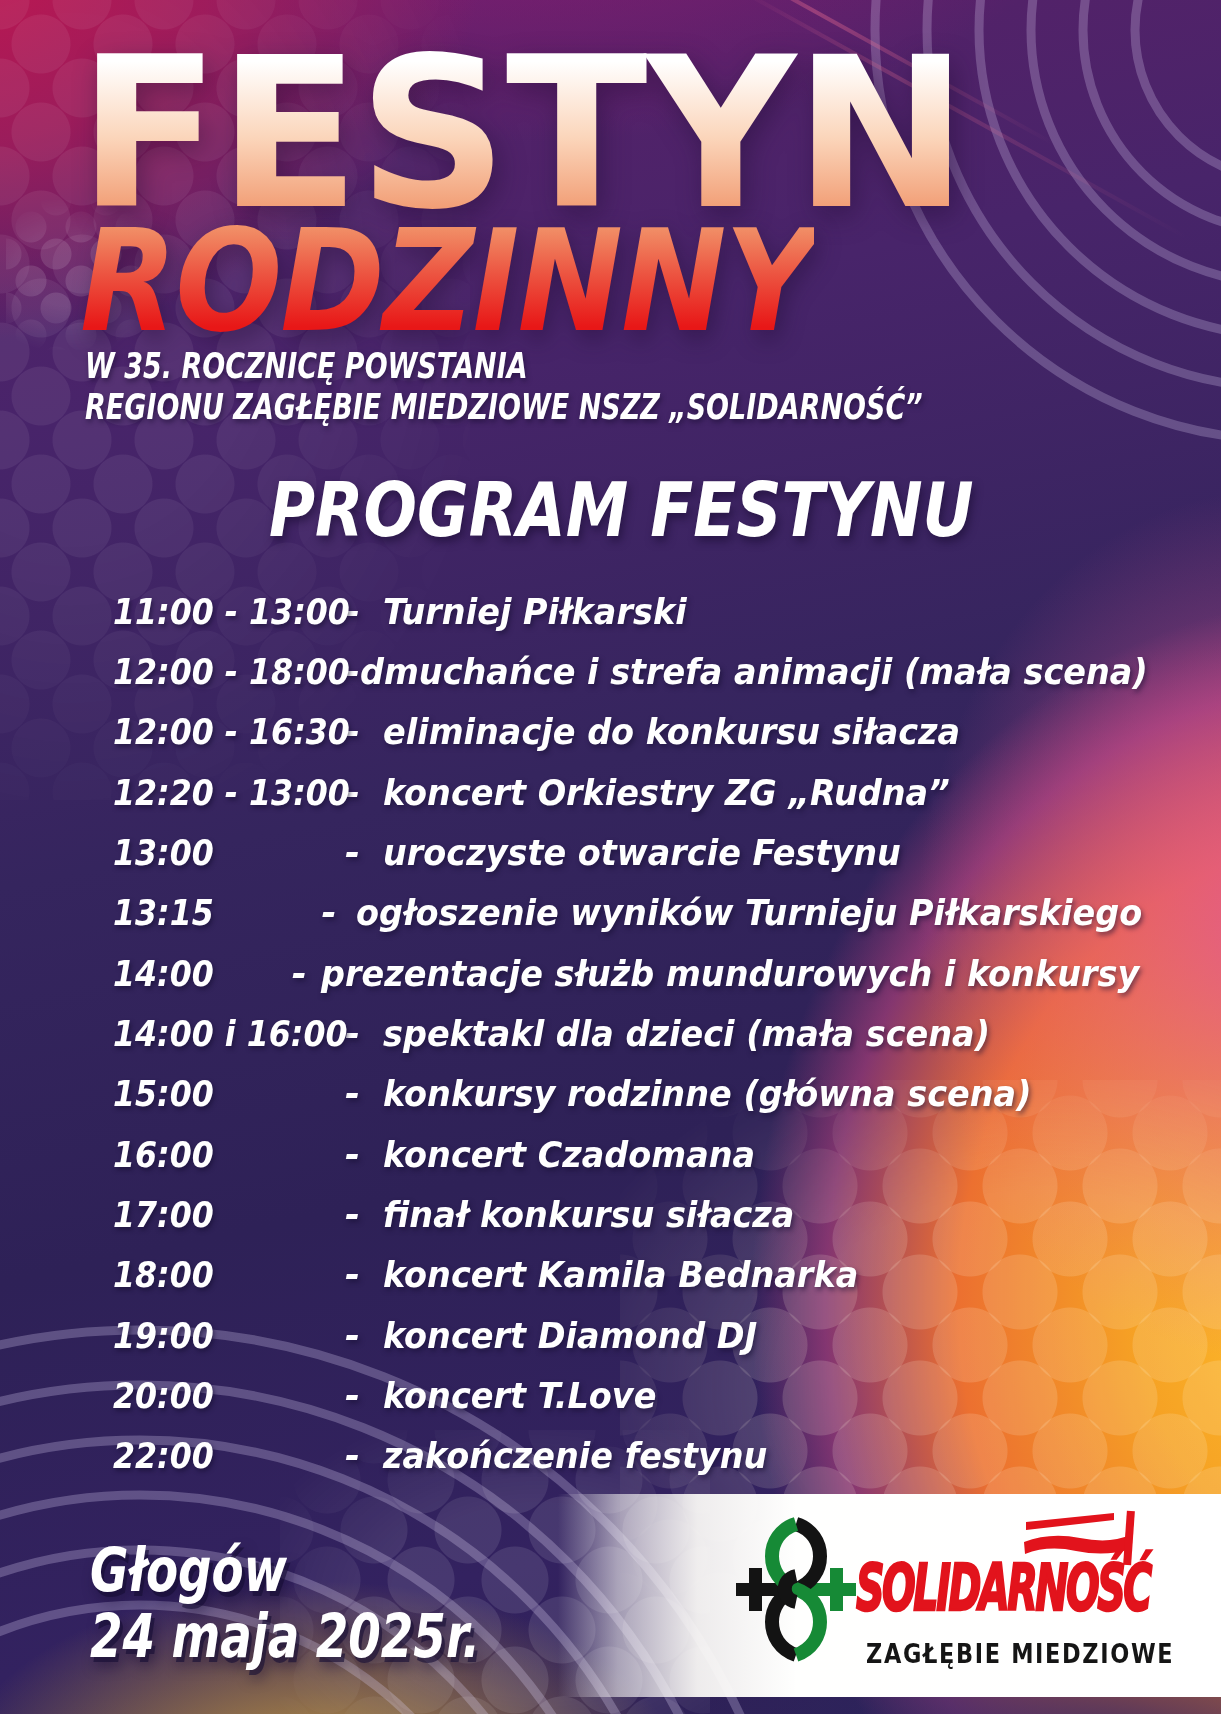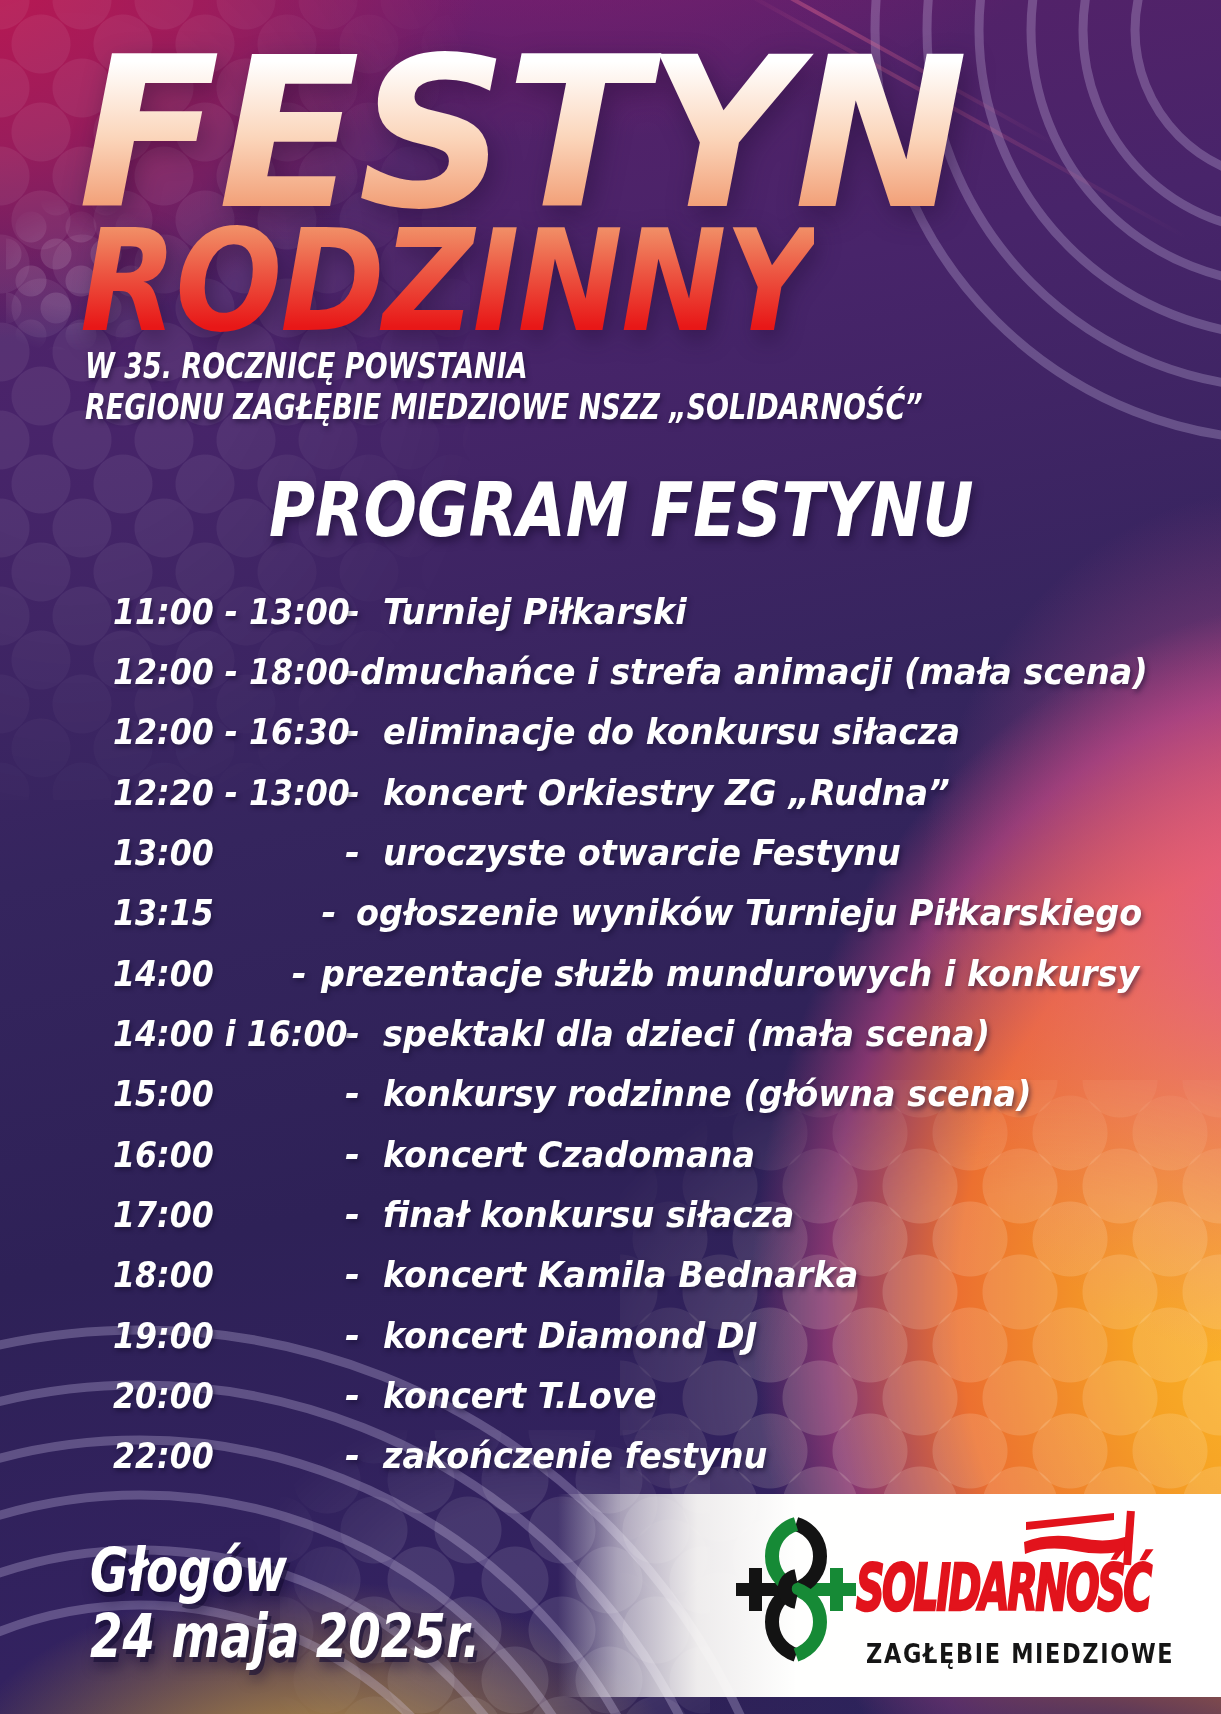--- a/index.html
+++ b/index.html
@@ -37,21 +37,21 @@
             mask-image:radial-gradient(ellipse at 60% 60%,#000 40%,transparent 85%);}
   .dots-tl{left:6px;top:200px;width:160px;height:150px;
     background-image:radial-gradient(circle,rgba(255,255,255,0.12) 15px,transparent 16px),radial-gradient(circle,rgba(255,255,255,0.12) 15px,transparent 16px);
     background-size:50px 54px;background-position:0 0,25px 27px;
     -webkit-mask-image:radial-gradient(ellipse at 40% 50%,#000 30%,transparent 75%);
             mask-image:radial-gradient(ellipse at 40% 50%,#000 30%,transparent 75%);}
 
   .rings{position:absolute;inset:0;pointer-events:none;}
 
   
-  .title1{left:78px;top:30px;font-size:208px;line-height:1;font-weight:bold;font-style:italic;
+  .title1{left:78px;top:30px;font-size:208px;line-height:1;font-weight:bold;
     letter-spacing:-0.01em;color:#f08a5d;
     background:linear-gradient(180deg,#ffffff 15%,#fbd5ba 52%,#ef8f63 95%);
     -webkit-background-clip:text;background-clip:text;-webkit-text-fill-color:transparent;
     filter:drop-shadow(5px 9px 14px rgba(30,10,50,0.45));white-space:nowrap;}
   .title2{left:80px;top:212px;font-size:140px;line-height:1;font-weight:bold;font-style:italic;
     letter-spacing:-0.015em;color:#e82620;
     background:linear-gradient(180deg,#f29a6e 5%,#ec5340 45%,#e81717 82%);
     -webkit-background-clip:text;background-clip:text;-webkit-text-fill-color:transparent;
     transform:scaleX(0.90);transform-origin:left top;
     filter:drop-shadow(5px 8px 12px rgba(30,10,50,0.45));white-space:nowrap;}

